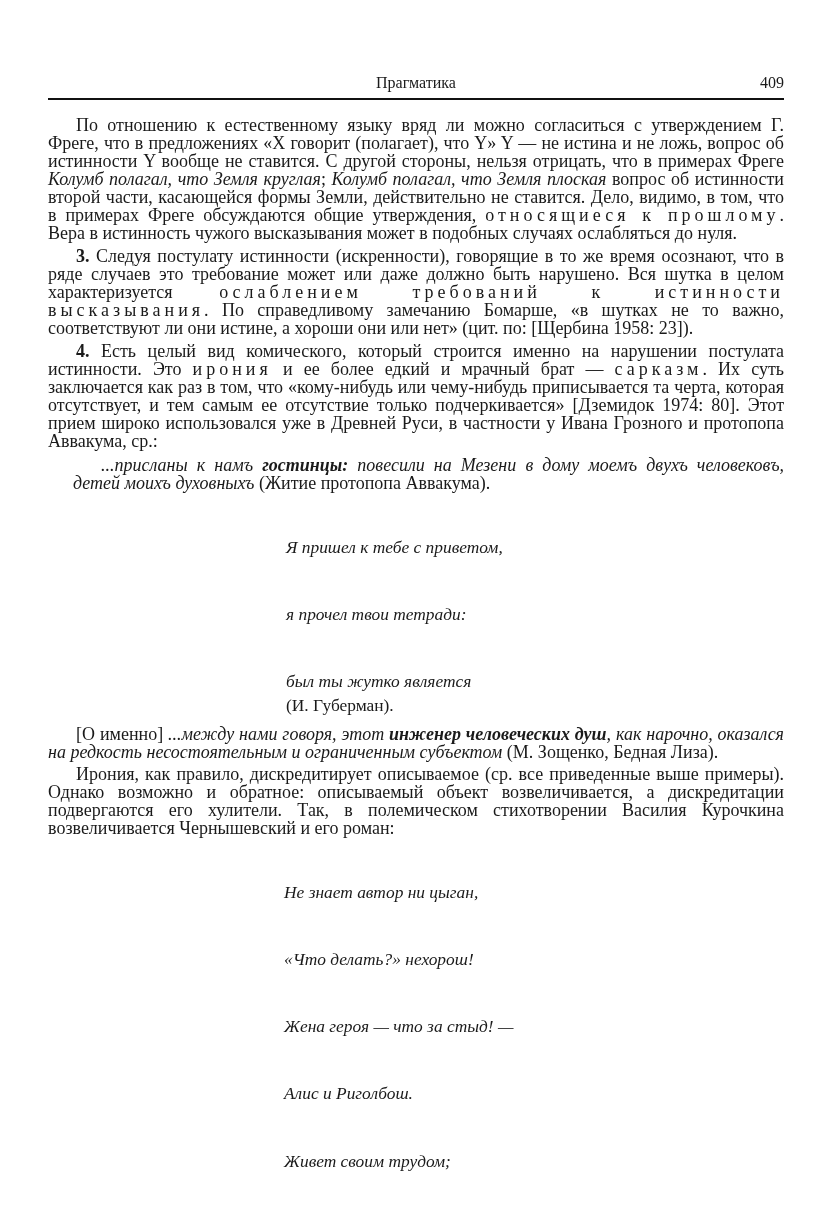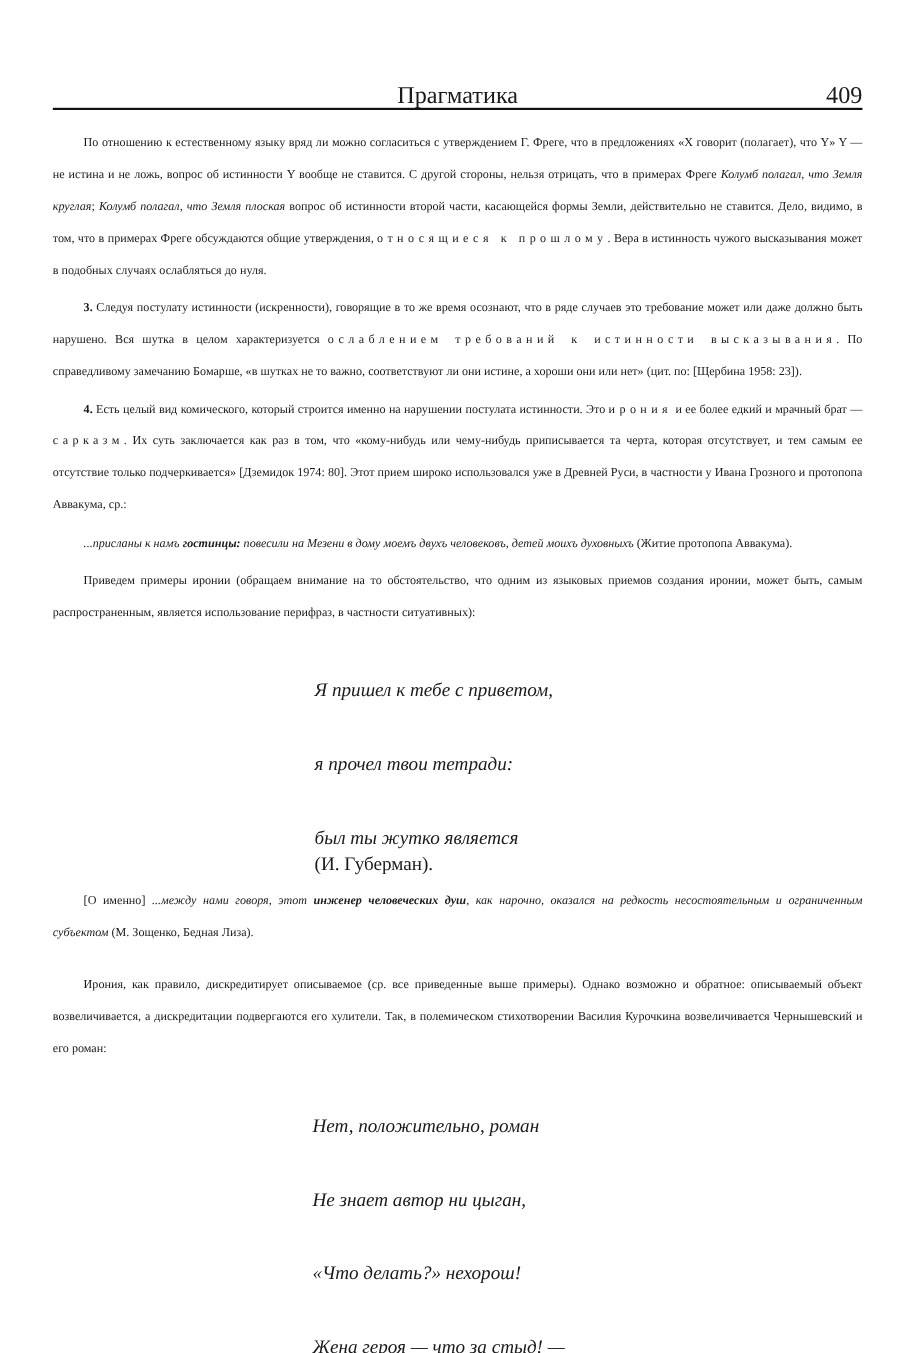--- a/index.html
+++ b/index.html
@@ -4,36 +4,36 @@
   <style>
     html, body { margin: 0; padding: 0; background: #ffffff; }
     body {
       width: 834px; height: 1230px; position: relative; overflow: hidden;
       font-family: "Liberation Serif", "DejaVu Serif", serif;
       color: #1a1a1a;
     }
     .page { position: absolute; left: 48px; top: 68px; width: 736px; }
     .running-head {
       position: relative; height: 28px;
-      font-size: 22px;
+      font-size: 16px;
     }
     .running-head .title { position: absolute; left: 0; right: 0; text-align: center; top: 6px; }
     .running-head .num { position: absolute; right: 0; top: 6px; }
     .rule { position: absolute; left: 0; right: 0; top: 30px; height: 2px; background: #111; }
     .body { position: absolute; top: 48px; left: 0; right: 0; }
     p {
-      margin: 0; font-size: 11px; line-height: 29px;
+      margin: 0; font-size: 18px; line-height: 18px;
       text-align: justify; text-indent: 28px;
     }
     p + p { margin-top: 5px; }
     .sp { letter-spacing: 4px; }
     .num-b { font-weight: bold; }
     i { font-style: italic; }
     b { font-weight: bold; }
-    .quote { margin-top: 6px; }
+    .quote { margin-top: 6px; margin-left: 25px; }
     .poem {
       margin: 8px 0 8px 238px; font-size: 17.4px; line-height: 23.2px;
     }
     .poem div { white-space: nowrap; }
     .poem .ln { font-style: italic; margin-top: 44px; }
     .poem.second { margin-left: 236px; }
   </style>
 </head>
 <body>
 
@@ -46,35 +46,33 @@
 
   <div class="body">
     <p><span>По отношению к естественному языку вряд ли можно согласиться с утверждением Г. Фреге, что в предложениях «X говорит (полагает), что Y» Y — не истина и не ложь, вопрос об истинности Y вообще не ставится. С другой стороны, нельзя отрицать, что в примерах Фреге </span><i>Колумб полагал, что Земля круглая</i><span>; </span><i>Колумб полагал, что Земля плоская</i><span> вопрос об истинности второй части, касающейся формы Земли, действительно не ставится. Дело, видимо, в том, что в примерах Фреге обсуждаются общие утверждения, </span><span class="sp">относящиеся к прошлому</span><span>. Вера в истинность чужого высказывания может в подобных случаях ослабляться до нуля.</span></p>
 
     <p><span class="num-b">3.</span><span> Следуя постулату истинности (искренности), говорящие в то же время осознают, что в ряде случаев это требование может или даже должно быть нарушено. Вся шутка в целом характеризуется </span><span class="sp">ослаблением требований к истинности высказывания</span><span>. По справедливому замечанию Бомарше, «в шутках не то важно, соответствуют ли они истине, а хороши они или нет» (цит. по: [Щербина 1958: 23]).</span></p>
 
     <p><span class="num-b">4.</span><span> Есть целый вид комического, который строится именно на нарушении постулата истинности. Это </span><span class="sp">ирония</span><span> и ее более едкий и мрачный брат — </span><span class="sp">сарказм</span><span>. Их суть заключается как раз в том, что «кому-нибудь или чему-нибудь приписывается та черта, которая отсутствует, и тем самым ее отсутствие только подчеркивается» [Дземидок 1974: 80]. Этот прием широко использовался уже в Древней Руси, в частности у Ивана Грозного и протопопа Аввакума, ср.:</span></p>
 
     <p class="quote"><i>...присланы к намъ </i><b><i>гостинцы:</i></b><i> повесили на Мезени в дому моемъ двухъ человековъ, детей моихъ духовныхъ</i><span> (Житие протопопа Аввакума).</span></p>
 
-    <p><span>Приведем примеры иронии (обращаем внимание на то обстоятельство, что одним из языковых приемов создания иронии, может быть, самым распространенным, является использование перифраз, в частности ситуативных):</span></p>
 
     <div class="poem">
       <div class="ln">Я пришел к тебе с приветом,</div>
       <div class="ln">я прочел твои тетради:</div>
       <div class="ln">был ты жутко является</div>
       <div>(И. Губерман).</div>
     </div>
 
     <p><span>[О именно] </span><i>...между нами говоря, этот </i><b><i>инженер человеческих душ</i></b><i>, как нарочно, оказался на редкость несостоятельным и ограниченным субъектом</i><span> (М. Зощенко, Бедная Лиза).</span></p>
 
-    <p style="margin-top:18px"><span>Ирония, как правило, дискредитирует описываемое (ср. все приведенные выше примеры). Однако возможно и обратное: описываемый объект возвеличивается, а дискредитации подвергаются его хулители. Так, в полемическом стихотворении Василия Курочкина возвеличивается Чернышевский и его роман:</span></p>
+    <p style="margin-top:4px"><span>Ирония, как правило, дискредитирует описываемое (ср. все приведенные выше примеры). Однако возможно и обратное: описываемый объект возвеличивается, а дискредитации подвергаются его хулители. Так, в полемическом стихотворении Василия Курочкина возвеличивается Чернышевский и его роман:</span></p>
 
     <div class="poem second">
-      <div class="ln">Нет, положительно, роман</div>
       <div class="ln">Не знает автор ни цыган,</div>
       <div class="ln">«Что делать?» нехорош!</div>
       <div class="ln">Жена героя — что за стыд! —</div>
       <div class="ln">Алис и Риголбош.</div>
       <div class="ln">Живет своим трудом;</div>
     </div>
   </div>
 </div>
 
 </body></html>

